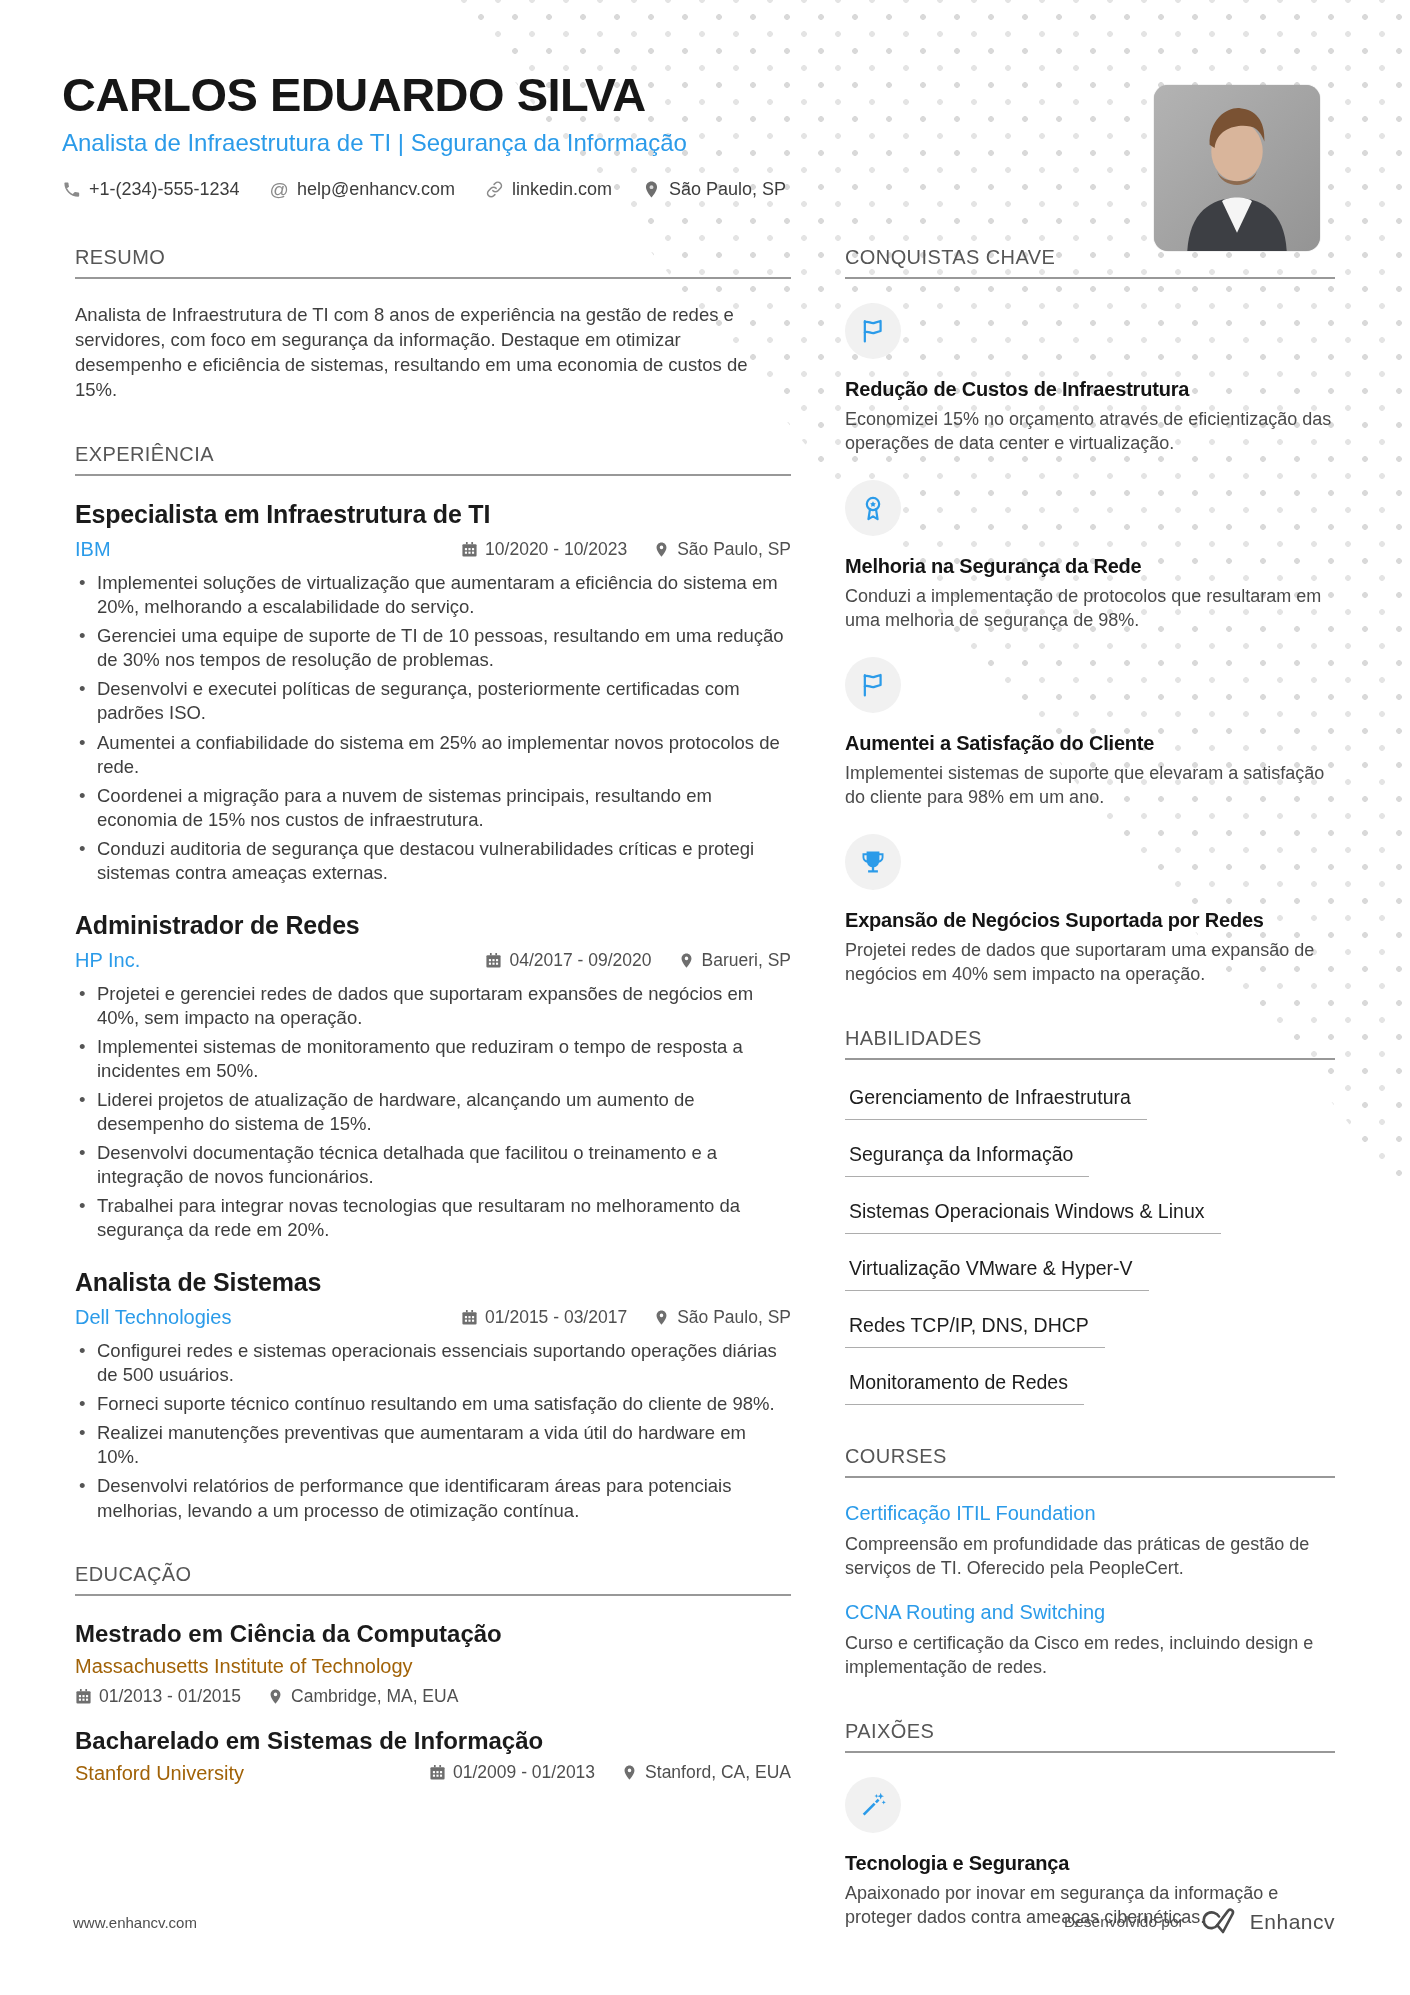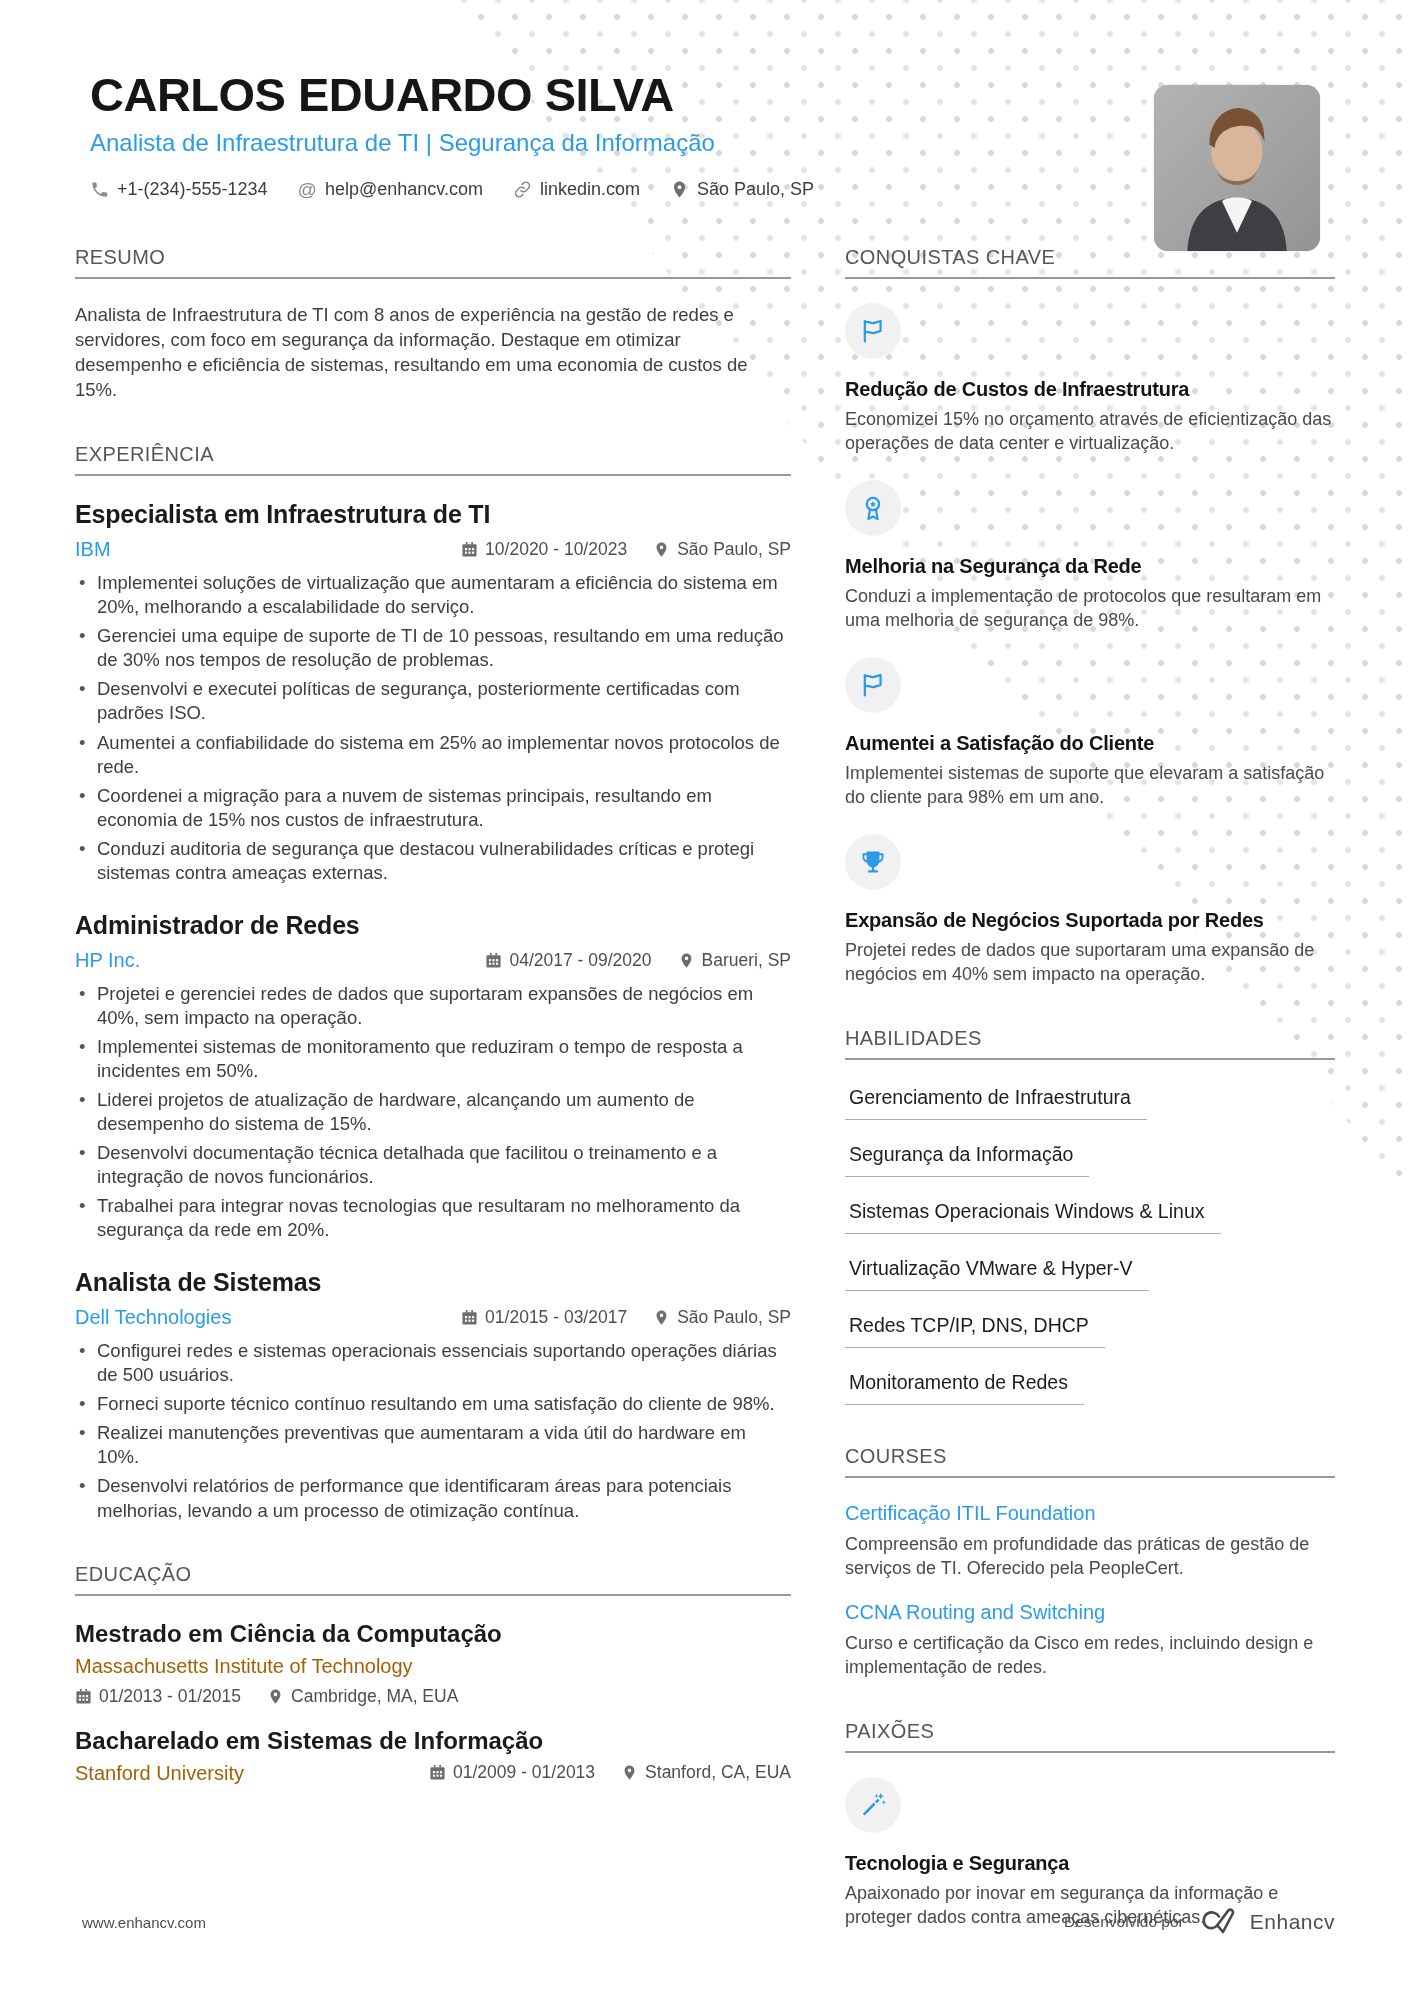--- a/index.html
+++ b/index.html
@@ -19,21 +19,21 @@
     background-image:
       radial-gradient(circle, #d9d9d9 0 2.8px, transparent 3px),
       radial-gradient(circle, #e4e4e4 0 2.8px, transparent 3px);
     background-size:34px 34px;
     background-position:0 0,17px 17px;
     clip-path:polygon(2% 0,100% 0,100% 100%);
     -webkit-mask-image:linear-gradient(225deg,#000 55%,rgba(0,0,0,.35) 72%,transparent 85%);
     mask-image:linear-gradient(225deg,#000 55%,rgba(0,0,0,.35) 72%,transparent 85%);
     pointer-events:none;
   }
-  .header{position:relative;padding:70px 75px 0 90px;}
+  .header{position:relative;padding:70px 75px 0 62px;}
   .name{font-size:47px;font-weight:700;letter-spacing:-0.5px;color:#161616;line-height:1.05;}
   .title{font-size:24px;color:#2b9be9;margin-top:10px;}
   .contacts{display:flex;align-items:center;gap:30px;margin-top:22px;}
   .contact{display:flex;align-items:center;gap:8px;font-size:18px;color:#3d3d3d;}
   .contact .cicon{width:19px;height:19px;flex:none;}
   .at-glyph{font-size:19px;color:#8a8a8a;line-height:1;}
   .photo{
     position:absolute;top:85px;right:90px;width:166px;height:166px;
     border-radius:14px;overflow:hidden;box-shadow:0 0 0 1px rgba(0,0,0,.05);
   }
@@ -80,21 +80,21 @@
   .skill{
     display:table;font-size:19.5px;color:#1d1d1d;
     padding:2px 16px 10px 4px;border-bottom:1.5px solid #adadad;margin-bottom:21px;
   }
   
   .course{margin-bottom:20px;}
   .course-title{font-size:20px;color:#2b9be9;margin-bottom:8px;}
   .course-text{font-size:18px;line-height:1.33;color:#4a4a4a;}
   
   .footer{
-    position:absolute;left:82px;right:75px;bottom:58px;
+    position:absolute;left:73px;right:75px;bottom:58px;
     display:flex;align-items:center;justify-content:space-between;margin-top:48px;
   }
   .site{font-size:15px;color:#4e4e4e;}
   .powered{display:flex;align-items:center;gap:10px;color:#4e4e4e;}
   .powered-text{font-size:15.5px;}
   .brand{font-size:21px;letter-spacing:.5px;color:#4e4e4e;}
 </style>
 </head>
 <body>
 

